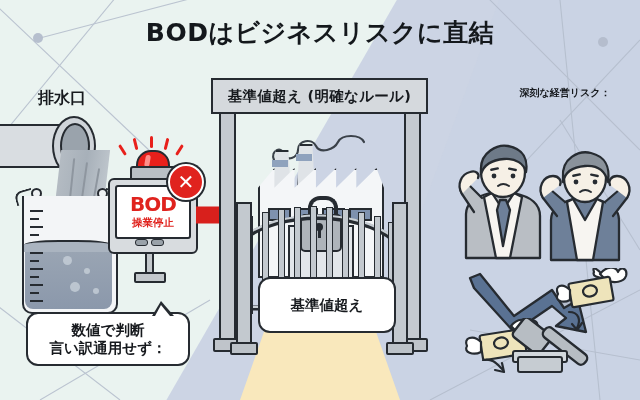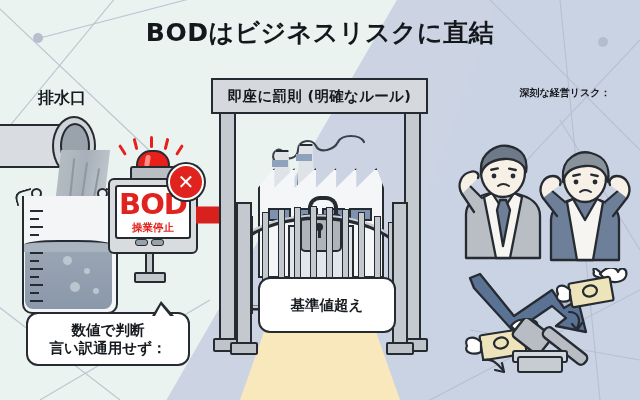--- a/index.html
+++ b/index.html
@@ -63,21 +63,21 @@
   .bubble-d{position:absolute;border-radius:50%;background:#c3ccd6;opacity:.85;}
   .bolt{position:absolute;width:7px;height:7px;border:2px solid #262b31;
     border-radius:50%;background:#eef1f3;}
 
   
   .bod-box{position:absolute;left:108px;top:178px;width:86px;height:72px;
     background:#d8dcdf;border:2.4px solid #262b31;border-radius:6px;}
   .bod-screen{position:absolute;left:115px;top:185px;width:72px;height:50px;
     background:#ffffff;border:2.2px solid #262b31;border-radius:3px;
     display:flex;flex-direction:column;align-items:center;justify-content:center;}
-  .bod-big{font-size:29px;font-weight:bold;color:#e0231e;line-height:1;
+  .bod-big{font-size:20px;font-weight:bold;color:#e0231e;line-height:1;
     letter-spacing:-1px;font-family:"DejaVu Sans",sans-serif;}
   .bod-sub{font-size:10.5px;font-weight:bold;color:#e0231e;margin-top:2px;
     font-family:"DejaVu Sans",sans-serif;}
   .bod-btn{position:absolute;top:239px;width:11px;height:5px;background:#9aa2a9;
     border:1.6px solid #262b31;border-radius:3px;}
   .bod-stand{position:absolute;left:145px;top:250px;width:5px;height:24px;
     background:#c3c8cc;border:2px solid #262b31;}
   .bod-foot{position:absolute;left:134px;top:272px;width:28px;height:7px;
     background:#c3c8cc;border:2px solid #262b31;border-radius:2px;}
   .beacon-base{position:absolute;left:130px;top:166px;width:42px;height:12px;
@@ -254,21 +254,21 @@
   <div class="callout" id="callout-excuse">
     <div class="tail"></div>
     <div>数値で判断</div>
     <div>言い訳通用せず：</div>
   </div>
 
   <div class="sign-post" style="left:219px;"></div>
   <div class="sign-post" style="left:404px;"></div>
   <div class="sign-foot" style="left:213px;"></div>
   <div class="sign-foot" style="left:398px;"></div>
-  <div class="sign-board">即座に罰則 (明確なルール)</div>
+  <div class="sign-board">基準値超え (明確なルール)</div>
 
   <svg style="position:absolute;left:268px;top:120px;" width="110" height="46">
     <path d="M6 40 C2 30 14 26 16 34 C18 42 30 38 30 30 C30 20 44 18 48 26
              C52 34 66 30 70 22 C74 14 92 14 96 22" stroke="#3a4149" stroke-width="2.2" fill="none" stroke-linecap="round"></path>
   </svg>
 
   <div class="stack" style="left:272px;top:150px;width:16px;height:58px;
        clip-path:polygon(18% 0,82% 0,100% 100%,0 100%);"></div>
   <div class="stack-band" style="left:272px;top:160px;width:16px;"></div>
   <div class="stack" style="left:296px;top:144px;width:16px;height:64px;

